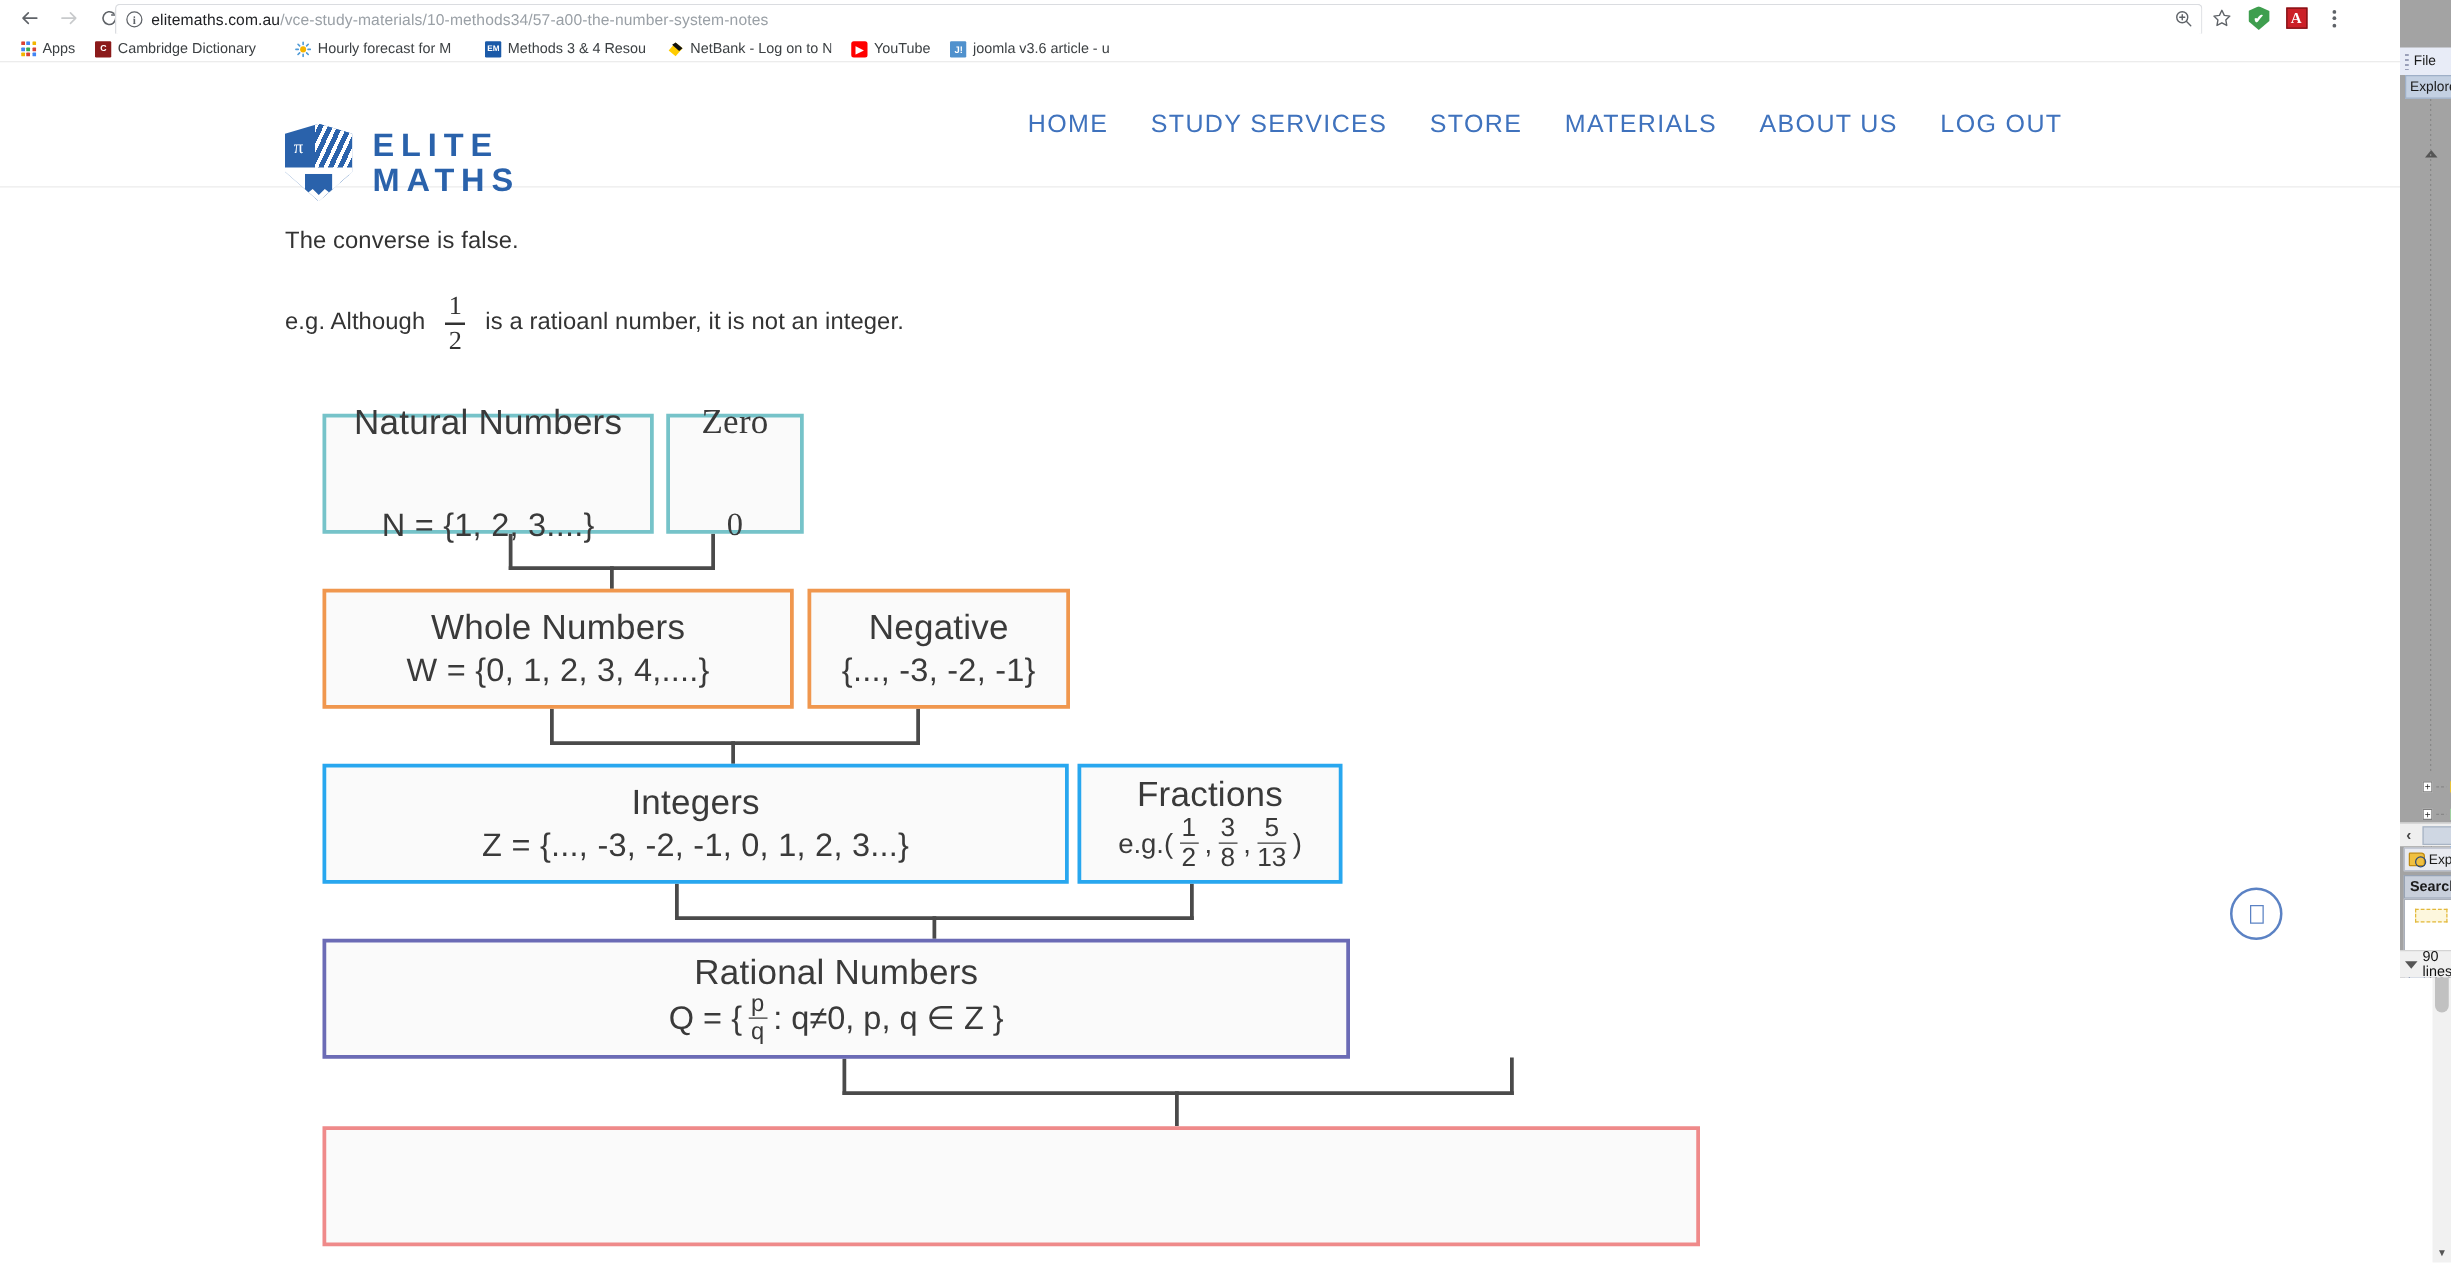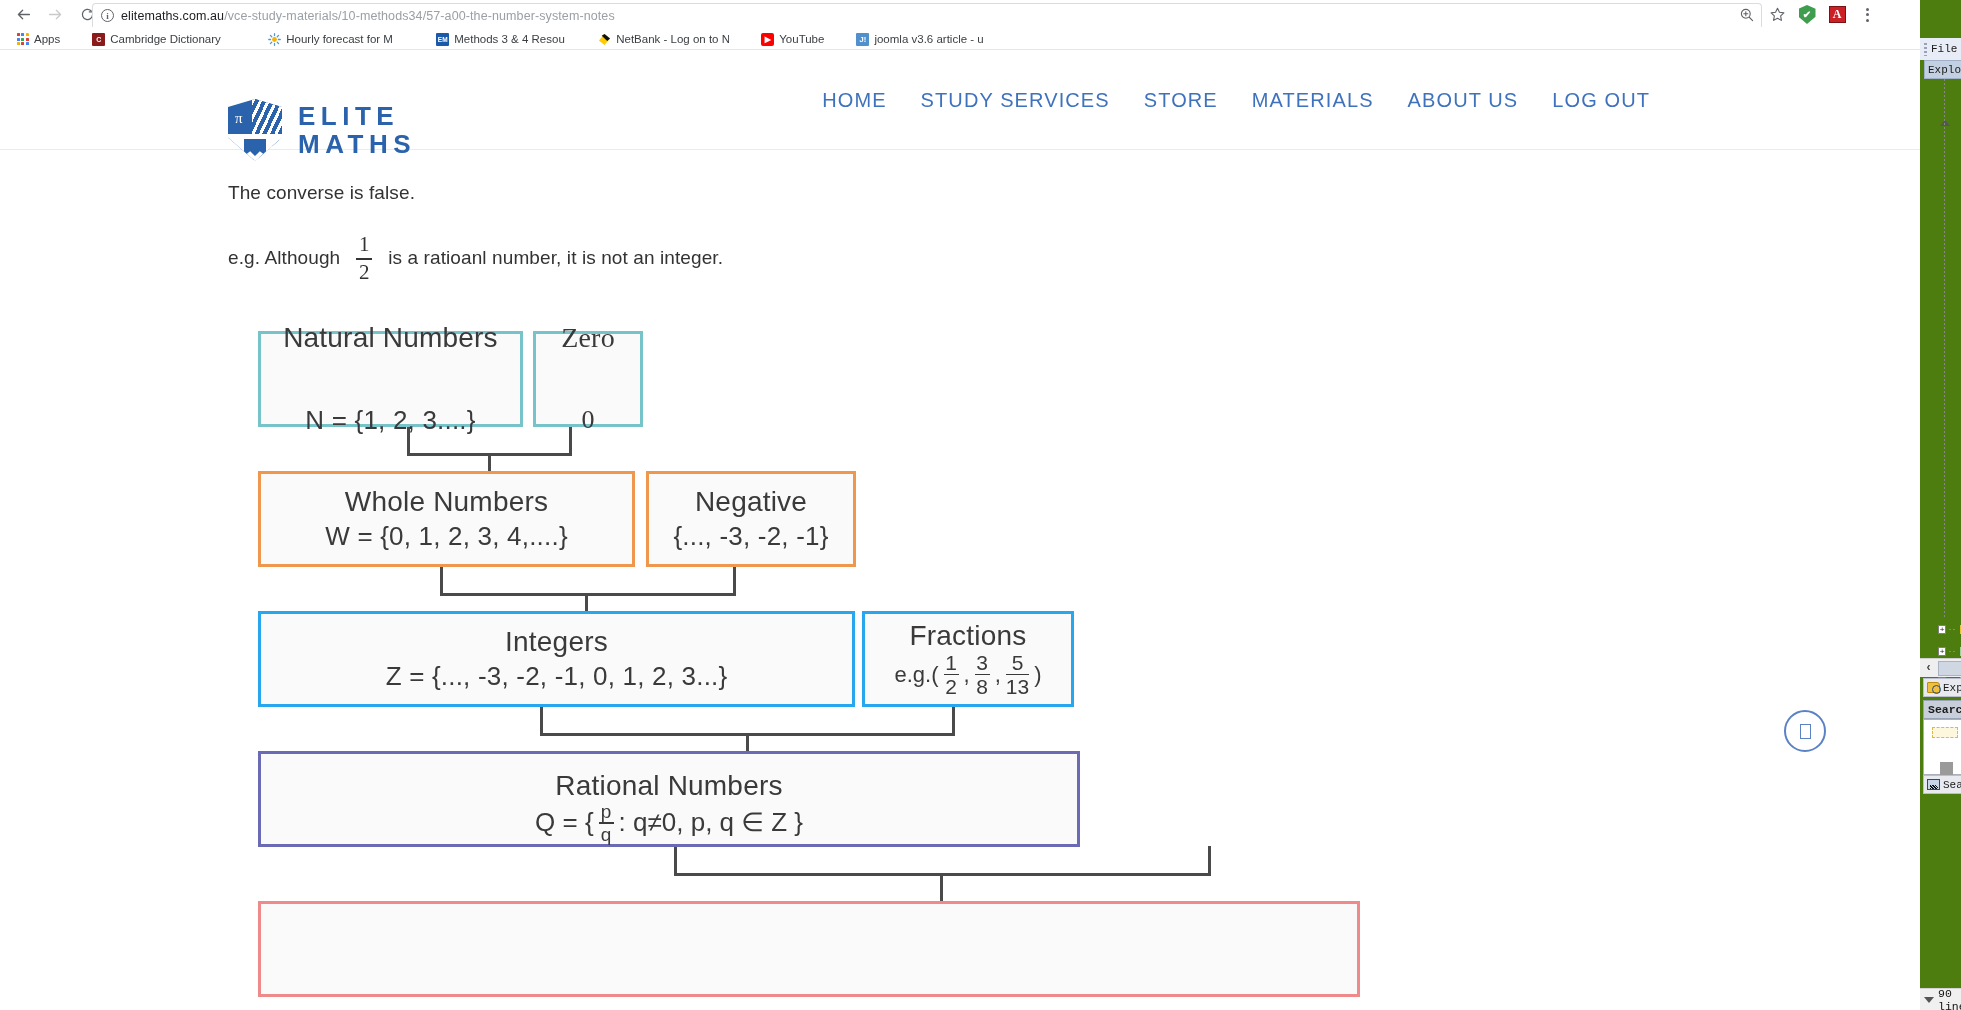--- a/index.html
+++ b/index.html
@@ -67,21 +67,21 @@
     color: #fff; font-size: 12px; font-weight: bold;
     font-family: "Liberation Serif", serif;
   }
   .dots { display: flex; flex-direction: column; gap: 2.5px; }
   .dots i { width: 3px; height: 3px; background: #5f6368; border-radius: 50%; display: block; }
 
   
   .bookmarks {
     position: absolute; top: 29px; left: 0; width: 1920px; height: 21px;
     background: #fff; display: flex; align-items: center;
-    padding-left: 8px; gap: 16px; overflow: hidden;
+    padding-left: 8px; gap: 0px; overflow: hidden;
     border-bottom: 1px solid #e6e6e6;
   }
   .bm {
     display: flex; align-items: center; gap: 5px;
     padding: 0 8px; height: 19px;
     font-size: 11.5px; color: #3c4043; white-space: nowrap;
   }
   .bm-label { overflow: hidden; }
   .bm-label.fade1 { width: 126px; }
   .bm-label.fade2 { width: 118px; }
@@ -168,21 +168,21 @@
     display: flex; flex-direction: column; align-items: center;
     justify-content: center;
     font-family: "Liberation Sans", sans-serif;
     color: #3a3a3a; text-align: center;
   }
   .nbox .t1 { font-size: 28px; letter-spacing: .2px; }
   .nbox .t2 { font-size: 26px; margin-top: 3px; letter-spacing: .2px; }
   .teal  { border: 3px solid #76c3c9; gap: 48px; }
   .orange{ border: 3px solid #f0974e; }
   .blue  { border: 3px solid #28a7ef; }
-  .purple{ border: 3px solid #6b6bb5; justify-content: flex-end; }
+  .purple{ border: 3px solid #6b6bb5; }
   .red   { border: 3px solid #ef8a8a; }
 
   .ifrac { display: inline-flex; flex-direction: column; align-items: center;
            vertical-align: middle; line-height: 1; font-size: 21px; margin: 0 3px; }
   .ifrac .bar { width: 100%; min-width: 15px; height: 1.6px; background: #3a3a3a; margin: 1px 0; }
   .inline-row { display: flex; align-items: center; justify-content: center;
                 font-size: 26px; gap: 2px; }
 
   .conn { position: absolute; background: #4a4a4a; }
   .conn.v { width: 3px; }
@@ -209,23 +209,23 @@
     background: #c1c1c1; border-radius: 6px;
   }
   .pg-scroll .arr {
     position: absolute; left: 0; width: 15px; height: 15px;
     display: flex; align-items: center; justify-content: center;
     font-size: 8px; color: #555;
   }
 
   
   .rpanel {
-    position: absolute; left: 1920px; top: 0; width: 41px; height: 1010px;
-    background: #4d7c0f; font-size: 11px; color: #1a1a1a;
-    font-family: Liberation Mono, monospace; overflow: hidden;
+    position: absolute; left: 1920px; top: 0; width: 41px; height: 782px;
+    background: #a3a3a3; font-size: 11px; color: #1a1a1a;
+    font-family: Liberation Sans, sans-serif; overflow: hidden;
   }
   .rp-menu { position: absolute; top: 38px; left: 0; width: 41px; height: 22px;
              background: #e8ecf7; display: flex; align-items: center; }
   .rp-menu .grip { width: 3px; height: 13px; margin: 0 4px;
     background: repeating-linear-gradient(to bottom, #9aa0b8 0 2px, transparent 2px 4px); }
   .rp-tab {
     position: absolute; top: 60px; left: 4px; width: 45px; height: 19px;
     background: #c3d0e2; border: 1px solid #9fb0c8;
     display: flex; align-items: center; padding-left: 3px; font-size: 11px;
   }

